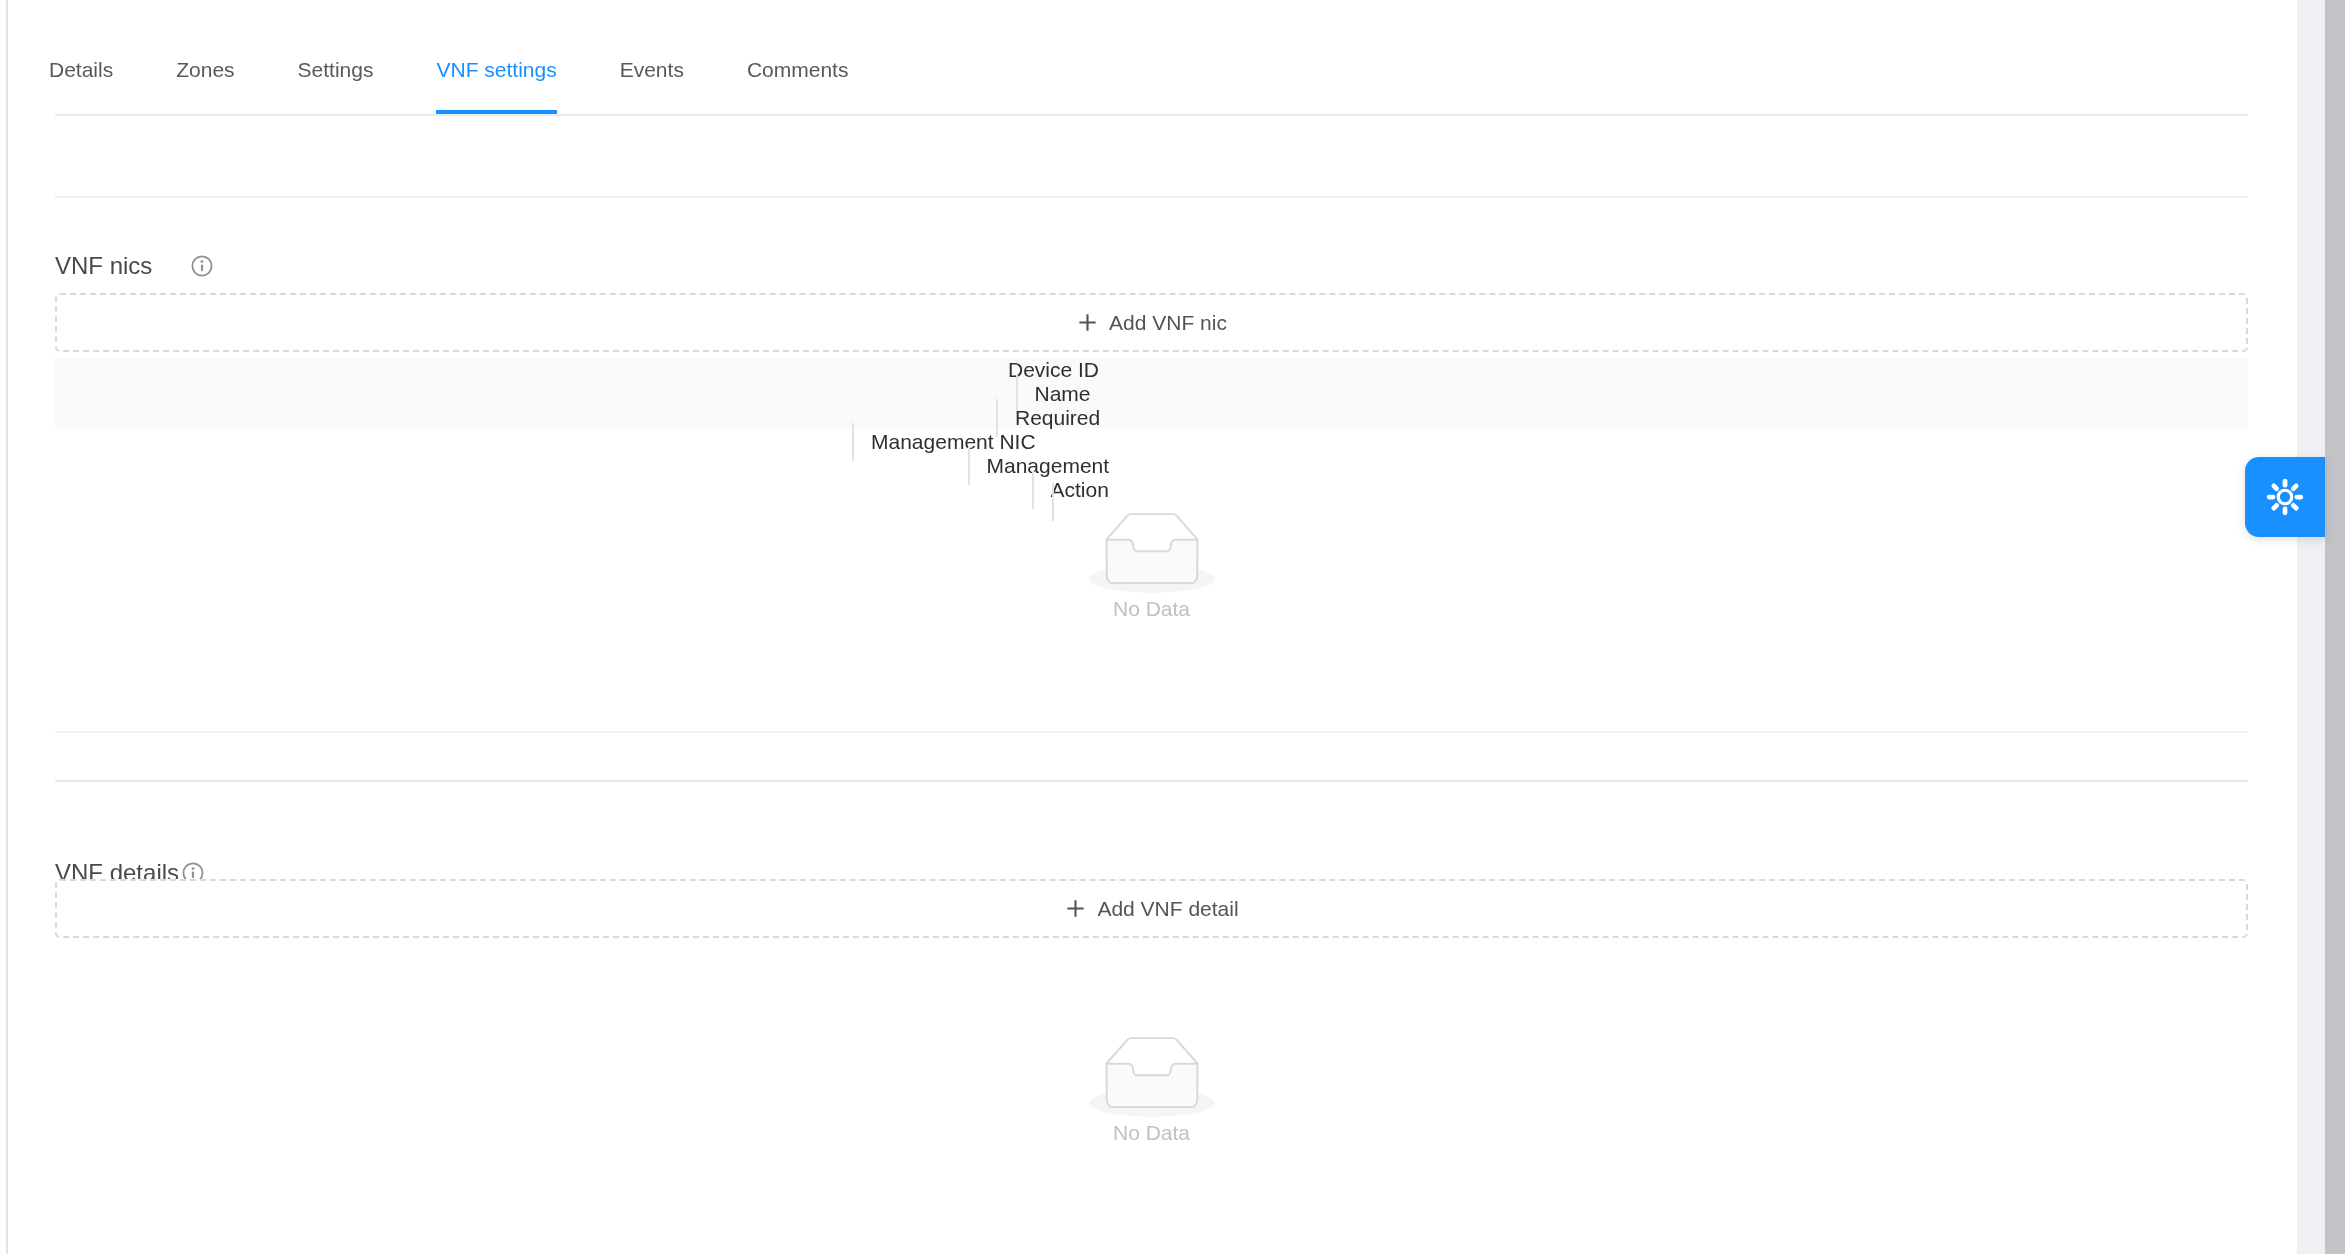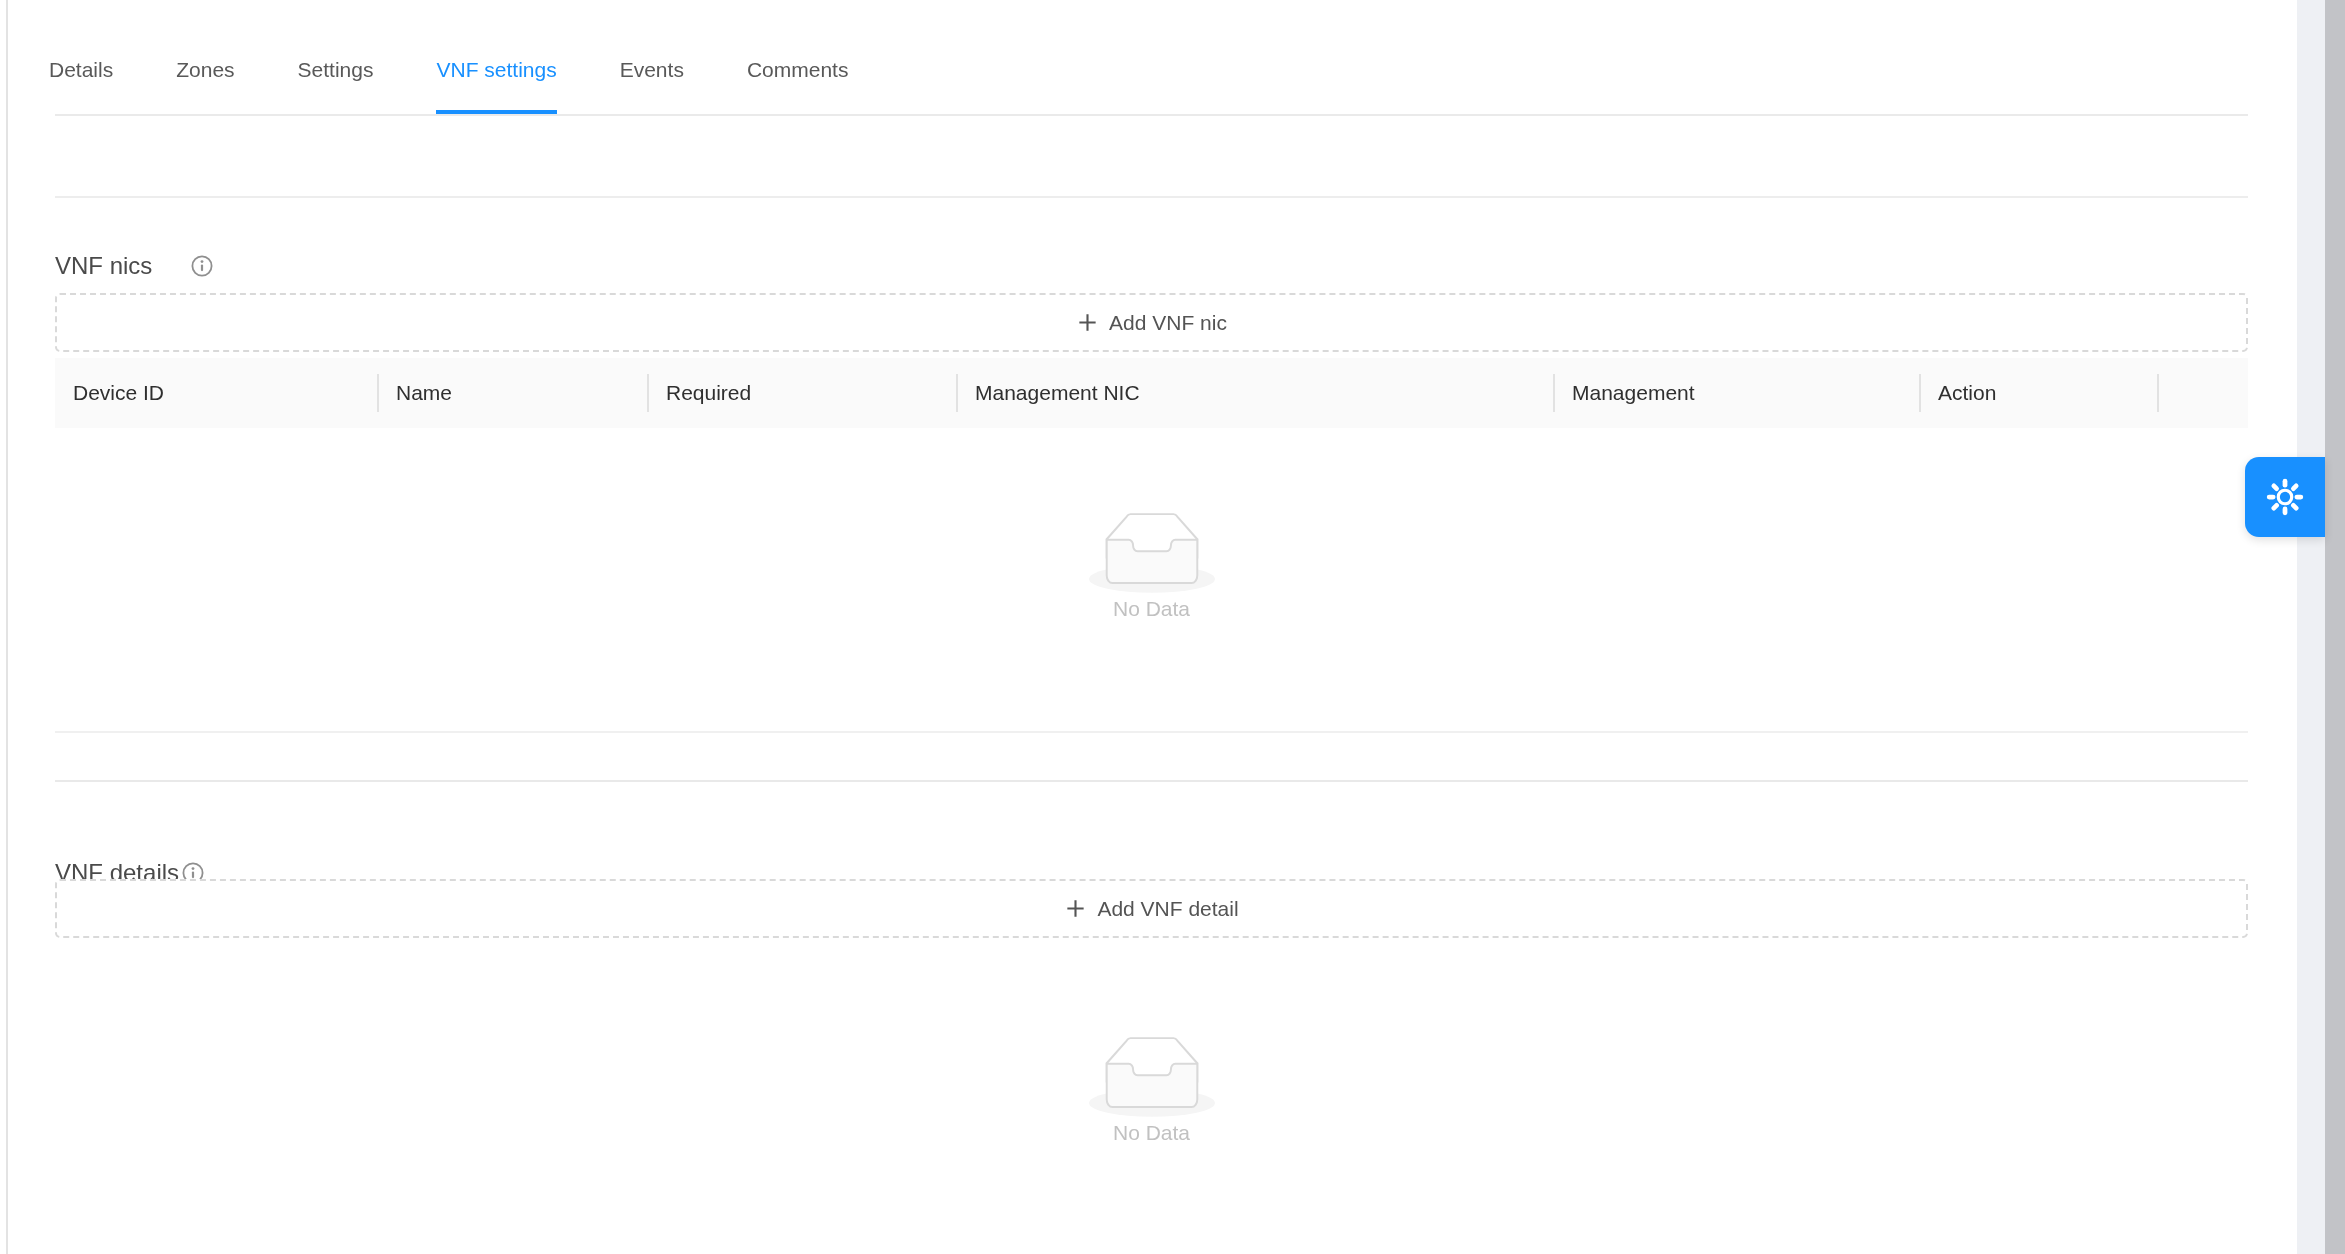--- a/index.html
+++ b/index.html
@@ -33,21 +33,21 @@
   
   .add-btn{position:absolute;left:55px;width:2193px;height:59px;box-sizing:border-box;
     border:2px dashed #d9d9d9;border-radius:5px;background:#fff;cursor:pointer;
     display:flex;align-items:center;justify-content:center;gap:10px;
     font-size:21px;color:#545454;}
   .b1{top:293px;}
   .b2{top:879px;}
 
   
   .thead{position:absolute;left:55px;top:358px;width:2193px;height:70px;background:#fafafa;
-    display:flex;align-items:center;font-size:21px;font-weight:500;color:#2f2f2f;}
+    display:flex;align-items:center;font-size:21px;font-weight:500;color:#2f2f2f;flex-direction:column;}
   .th{padding:0 18px;box-sizing:border-box;position:relative;white-space:nowrap;flex-shrink:0;}
   .th + .th::before{content:"";position:absolute;left:-1px;top:50%;transform:translateY(-50%);
     width:2px;height:38px;background:#e2e2e2;}
   .table-bottom{position:absolute;left:55px;top:731px;width:2193px;height:2px;background:#f0f0f0;}
 
   
   .empty{position:absolute;left:55px;width:2193px;display:flex;flex-direction:column;align-items:center;}
   .e1{top:512px;}
   .e2{top:1036px;}
   .empty-text{font-size:21px;color:#c1c1c1;}

